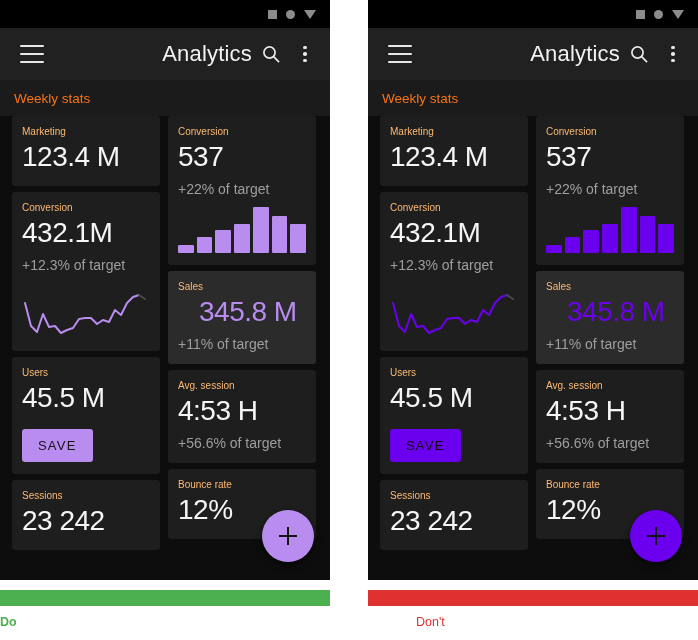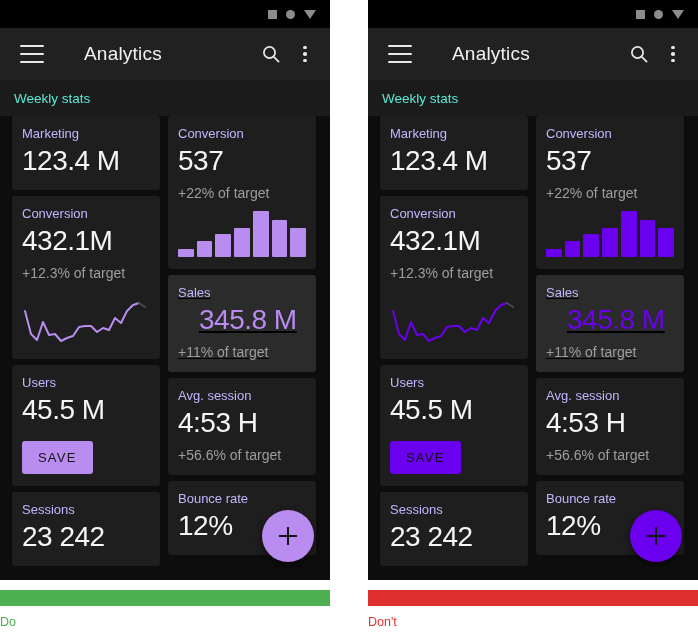--- a/index.html
+++ b/index.html
@@ -11,36 +11,36 @@
   .panel.right{left:368px;}
 
   .statusbar{height:28px;background:#000000;display:flex;align-items:center;justify-content:flex-end;padding-right:14px;gap:9px;}
   .sb-sq{width:9px;height:9px;background:#8c8c8c;display:block;}
   .sb-ci{width:9px;height:9px;background:#8c8c8c;border-radius:50%;display:block;}
   .sb-tr{width:0;height:0;border-left:6px solid transparent;border-right:6px solid transparent;border-top:9px solid #8c8c8c;display:block;}
 
   .appbar{height:52px;background:#212121;display:flex;align-items:center;padding:0 12px;}
   .hamb{width:24px;height:18px;display:flex;flex-direction:column;justify-content:space-between;margin-left:8px;cursor:pointer;}
   .hamb i{display:block;height:2px;background:#e8e8e8;border-radius:1px;}
-  .apptitle{color:#f1f1f1;font-size:19px;margin-left:40px;letter-spacing:.2px;flex:1;}
+  .apptitle{color:#f1f1f1;font-size:22px;margin-left:32px;letter-spacing:.2px;flex:1;text-align:right;}
   .ic{width:26px;height:26px;display:flex;align-items:center;justify-content:center;margin-left:6px;cursor:pointer;}
   .ic svg{display:block;}
   .dots{display:flex;flex-direction:column;gap:3px;align-items:center;justify-content:center;width:26px;height:26px;cursor:pointer;margin-left:8px;}
   .dots i{width:3.5px;height:3.5px;border-radius:50%;background:#e8e8e8;display:block;}
 
   .section{height:36px;background:#1b1b1b;display:flex;align-items:center;padding-left:14px;}
-  .section span{color:#5eead4;font-size:13.5px;}
+  .section span{color:#f97316;font-size:13.5px;}
 
   .content{position:relative;background:#0d0d0d;height:464px;padding:0 12px;box-sizing:border-box;}
   .cols{display:flex;gap:8px;}
   .col{width:148px;display:flex;flex-direction:column;gap:6px;}
 
   .card{background:#1e1e1e;border-radius:3px;padding:10px 10px 12px 10px;box-sizing:border-box;position:relative;}
-  .card.sel{background:#2b2b2b;text-decoration:underline;}
-  .c-label{color:#c4b5fd;font-size:13px;margin-bottom:2px;}
+  .card.sel{background:#2b2b2b;}
+  .c-label{color:#fdba74;font-size:10px;margin-bottom:2px;}
   .c-value{color:#f5f5f5;font-size:28px;letter-spacing:-0.5px;line-height:1.25;font-weight:400;}
   .c-value.accent{color:#b98cf0;margin-left:21px;}
   .panel.right .c-value.accent{color:#6a00ee;}
   .c-sub{color:#9e9e9e;font-size:14px;margin-top:7px;}
 
   .bars{display:flex;align-items:flex-end;gap:3px;height:46px;margin-top:10px;}
   .bars .b{flex:1;background:#b98cf0;border-radius:1px;}
   .panel.right .bars .b{background:#6a00ee;}
 
   .spark{margin-top:8px;height:58px;}
@@ -54,21 +54,21 @@
   .panel.right .savebtn{background:#6a00ee;color:#0e0e0e;}
 
   .fab{position:absolute;right:16px;bottom:18px;width:52px;height:52px;border-radius:50%;background:#b98cf0;display:flex;align-items:center;justify-content:center;cursor:pointer;box-shadow:0 3px 7px rgba(0,0,0,.55);}
   .panel.right .fab{background:#6a00ee;}
   .fab .plus{position:relative;width:20px;height:20px;}
   .fab .plus:before,.fab .plus:after{content:"";position:absolute;background:#141414;}
   .fab .plus:before{left:9px;top:1px;width:2.2px;height:18px;}
   .fab .plus:after{top:9px;left:1px;height:2.2px;width:18px;}
 
   .verdict{position:absolute;width:330px;}
-  .verdict.left{left:0;}
+  .verdict.left{left:0;font-weight:bold;}
   .verdict.right{left:368px;width:330px;}
   .vbar{height:16px;}
   .vlabel{font-size:12.5px;margin-top:9px;font-family:"Liberation Sans",sans-serif;}
 </style>
 </head>
 <body>
 
 <div class="stage">
 
   <div class="panel left">
@@ -293,16 +293,16 @@
     </div>
   </div>
 
   <div class="verdict left" style="top:590px;">
     <div class="vbar" id="do-bar" style="background: rgb(76, 175, 80);"></div>
     <div class="vlabel" id="do-label" style="color: rgb(76, 175, 80);">Do</div>
   </div>
 
   <div class="verdict right" style="top:590px;">
     <div class="vbar" id="dont-bar" style="background: rgb(224, 49, 49);"></div>
-    <div class="vlabel" id="dont-label" style="color: rgb(224, 49, 49);">Don't</div>
+    <div class="vlabel" id="dont-label" style="color: rgb(224, 49, 49); margin-left: 48px;">Don't</div>
   </div>
 
 </div>
 
 </body></html>

